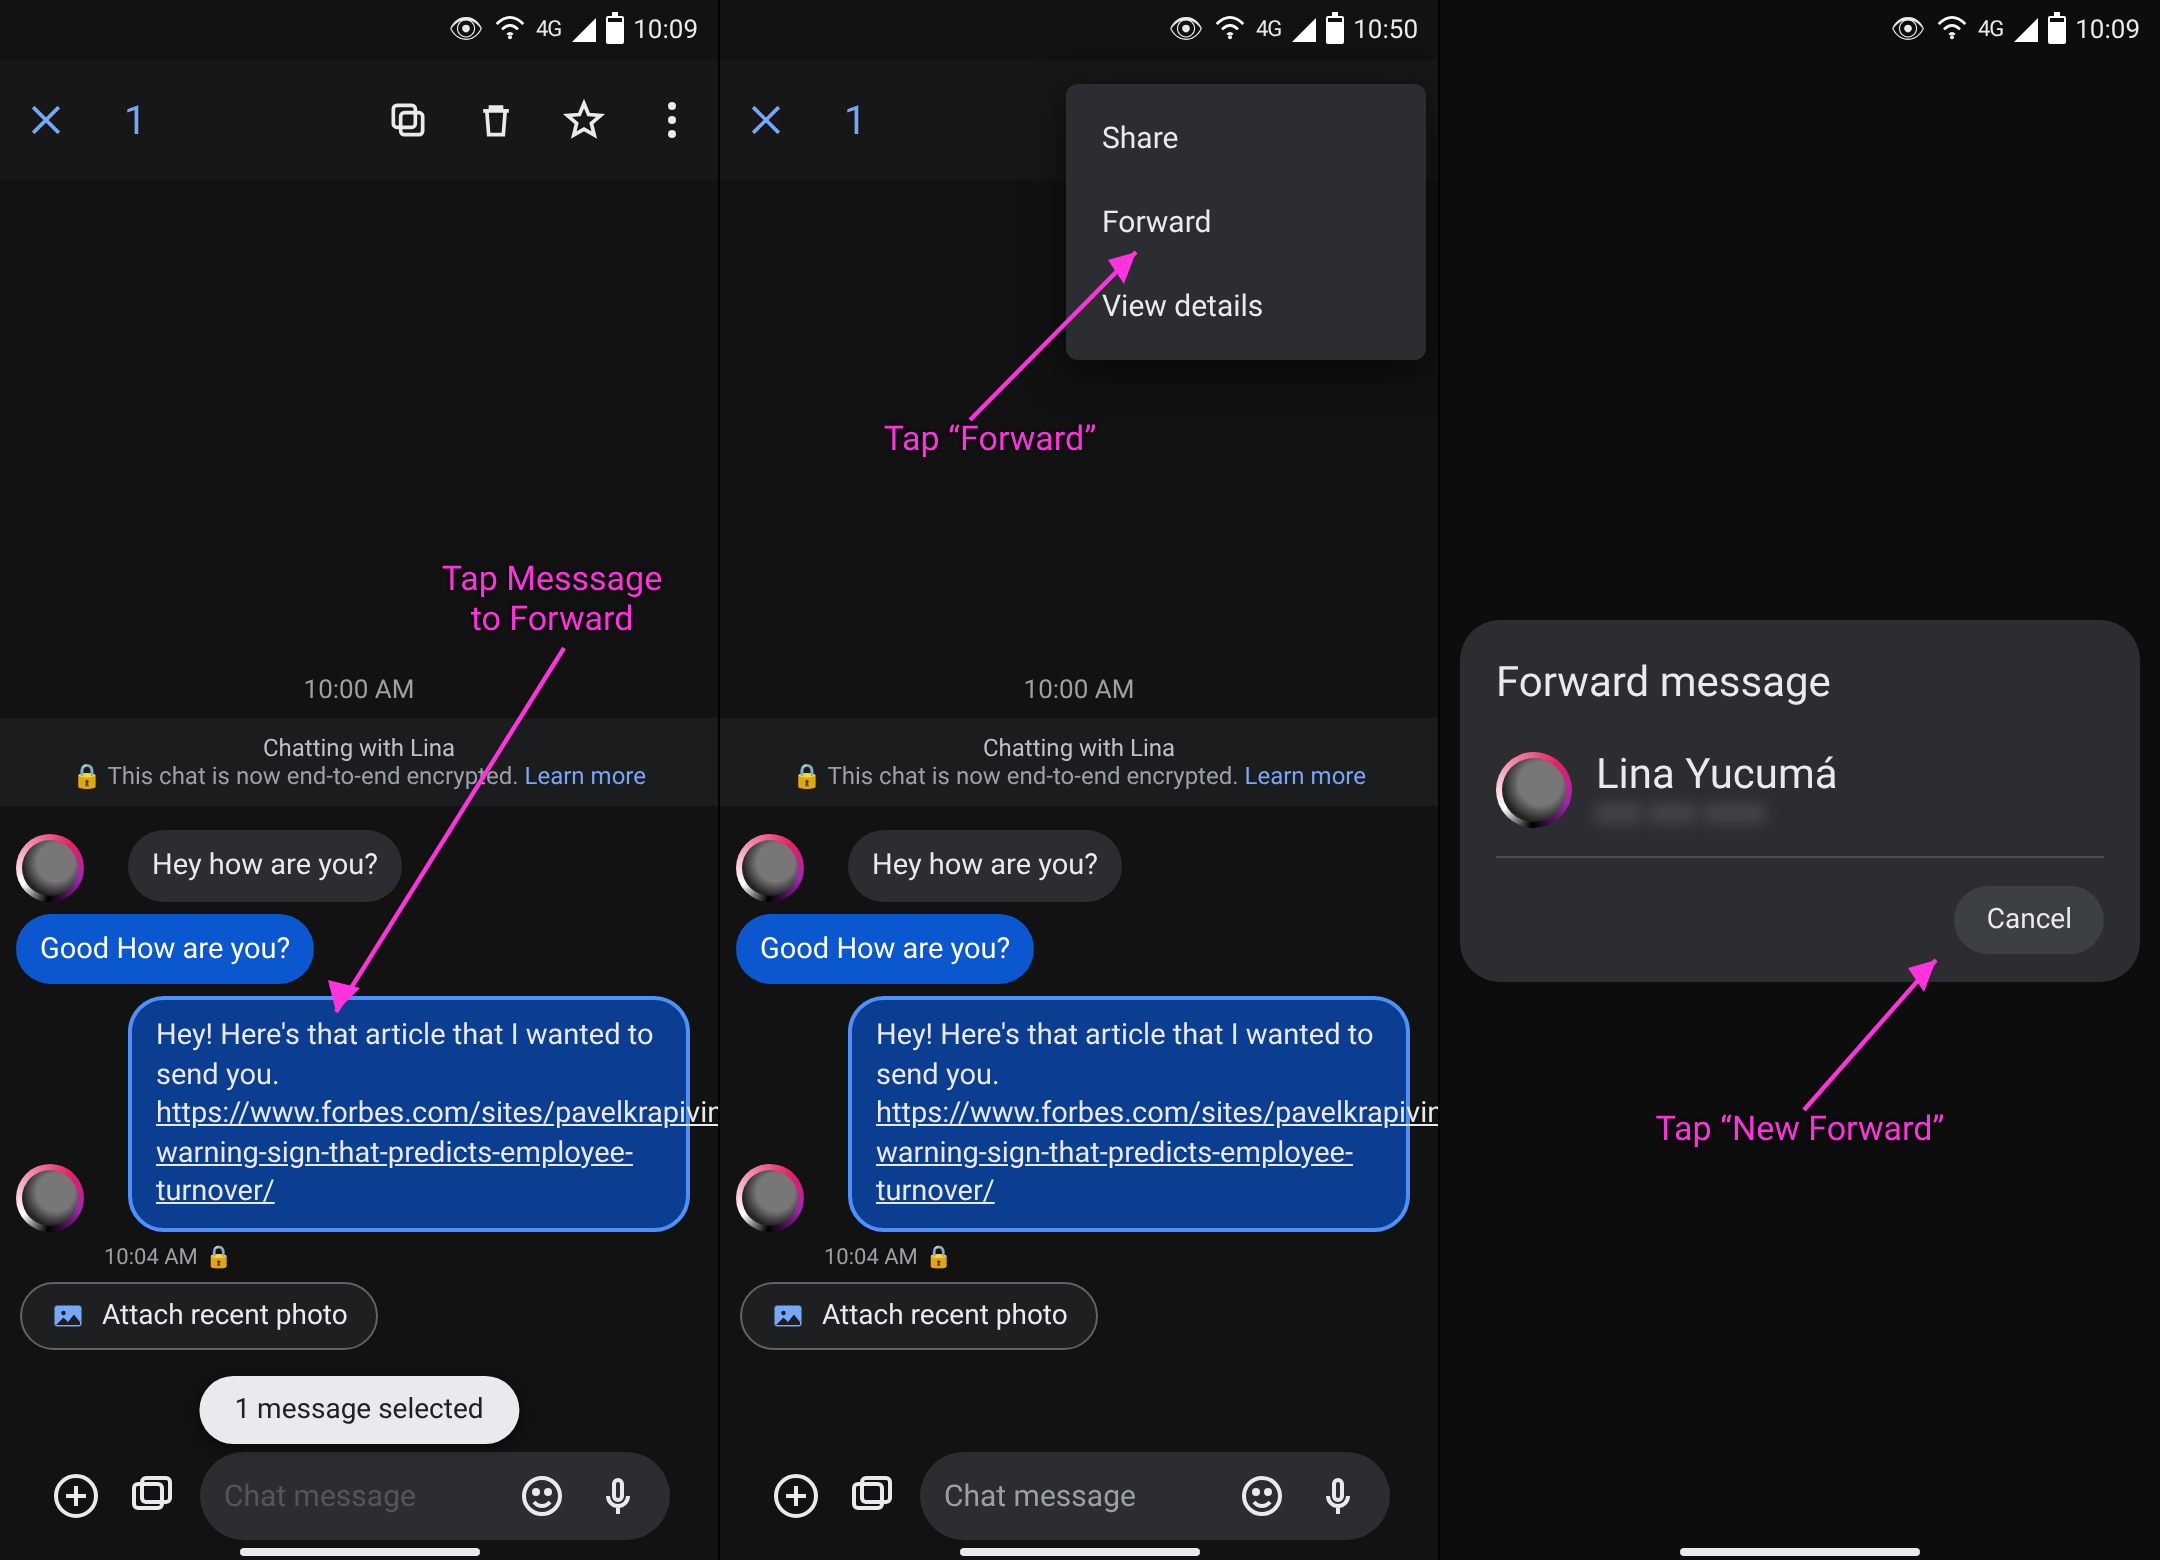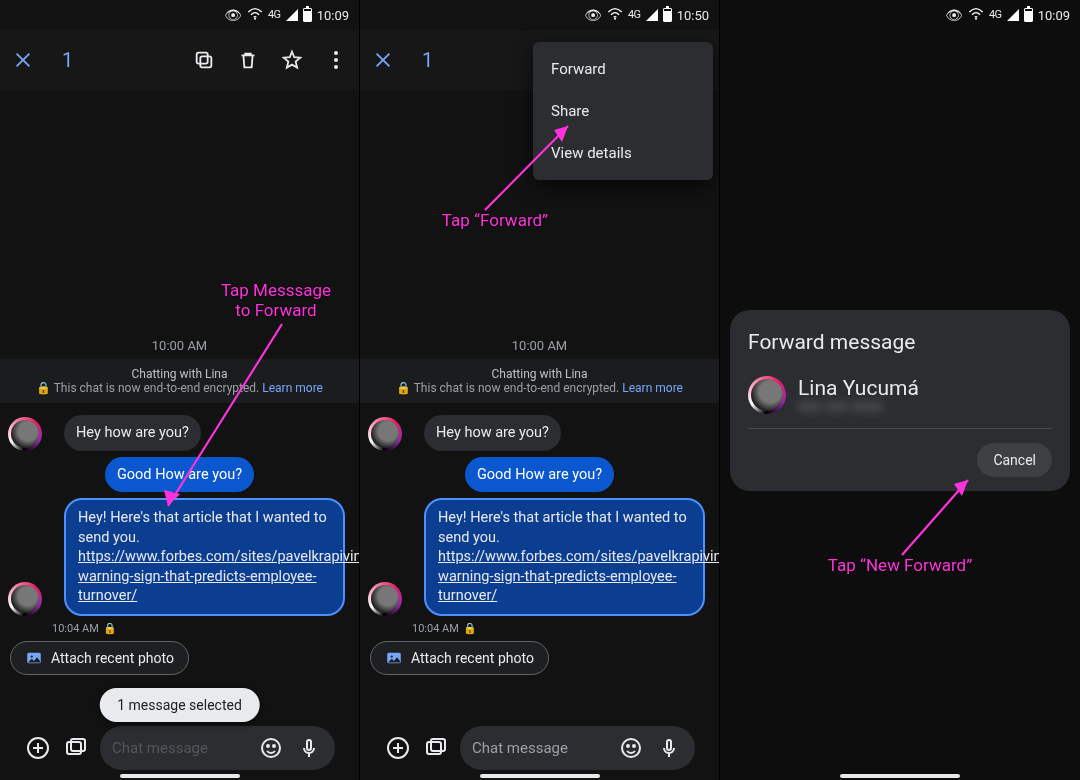--- a/index.html
+++ b/index.html
@@ -31,21 +31,21 @@
   .daystamp { text-align:center; font-size:13px; color:#9aa0a6; padding:12px 0 6px; margin-top:236px;}
   .info { background:#1a1c1e; padding:8px 10px; text-align:center; font-size:12px; color:#bdc1c6; }
   .info .sub { font-size:12px; color:#9aa0a6; }
   .info a { color:#77a7f8; text-decoration:none; }
 
   .msgarea { padding:6px 8px 0; }
   .mrow { display:flex; align-items:flex-end; gap:22px; margin:6px 0; }
   .avatar { width:34px; height:34px; border-radius:50%; background:conic-gradient(from 40deg, #e91e63, #9c27b0, #000 40%, #fff 55%, #e91e63); flex-shrink:0; overflow:hidden; position:relative; }
   .avatar::after{ content:""; position:absolute; inset:3px; border-radius:50%; background:radial-gradient(circle at 60% 40%, #777 0 40%, #222 70%);}
   .bubble { background:#2b2d30; color:#e8eaed; padding:8px 12px; border-radius:18px; font-size:14.5px; max-width:82%; line-height:1.35;}
-  .out { justify-content:center; }
+  .out { justify-content:flex-start; }
   .out .bubble { background:#0b57d0; color:#fff; }
   .selmsg { position:relative; }
   .selmsg .bubble { background:#0b3d91; border:2px solid #4f90ff; }
   .link { text-decoration:underline; }
   .replybtn { width:36px; height:36px; border-radius:50%; background:#bcd3ff; display:flex; align-items:center;justify-content:center; margin-left:4px;}
   .replybtn svg { width:18px;height:18px;stroke:#0b3d91; fill:#0b3d91;}
   .msgtime { font-size:11px;color:#9aa0a6; margin:2px 0 0 44px; display:flex; align-items:center; gap:4px;}
 
   .attach { display:flex; justify-content:flex-start; padding:6px 10px;}
   .chip { border:1px solid #5f6368; border-radius:20px; padding:7px 14px; font-size:14px; color:#e8eaed; display:flex;align-items:center; gap:8px; background:#1e1f20;}
@@ -241,22 +241,22 @@
       <span class="ico x-btn">
           <svg viewBox="0 0 24 24">
             <path d="M5 5 L19 19 M19 5 L5 19"></path>
           </svg>
         </span>
       <span class="count">1</span>
       <span class="sp"></span>
     </div>
 
     <div class="menu">
+      <div class="mi">Share</div>
       <div class="mi">Forward</div>
-      <div class="mi">Share</div>
       <div class="mi">View details</div>
     </div>
 
     <div class="chat">
       <div class="daystamp">10:00 AM</div>
       <div class="info">
         <div>Chatting with Lina</div>
         <div class="sub">🔒 <span>This chat is now end-to-end encrypted. </span><a href="#">Learn more</a></div>
       </div>
       <div class="msgarea">

